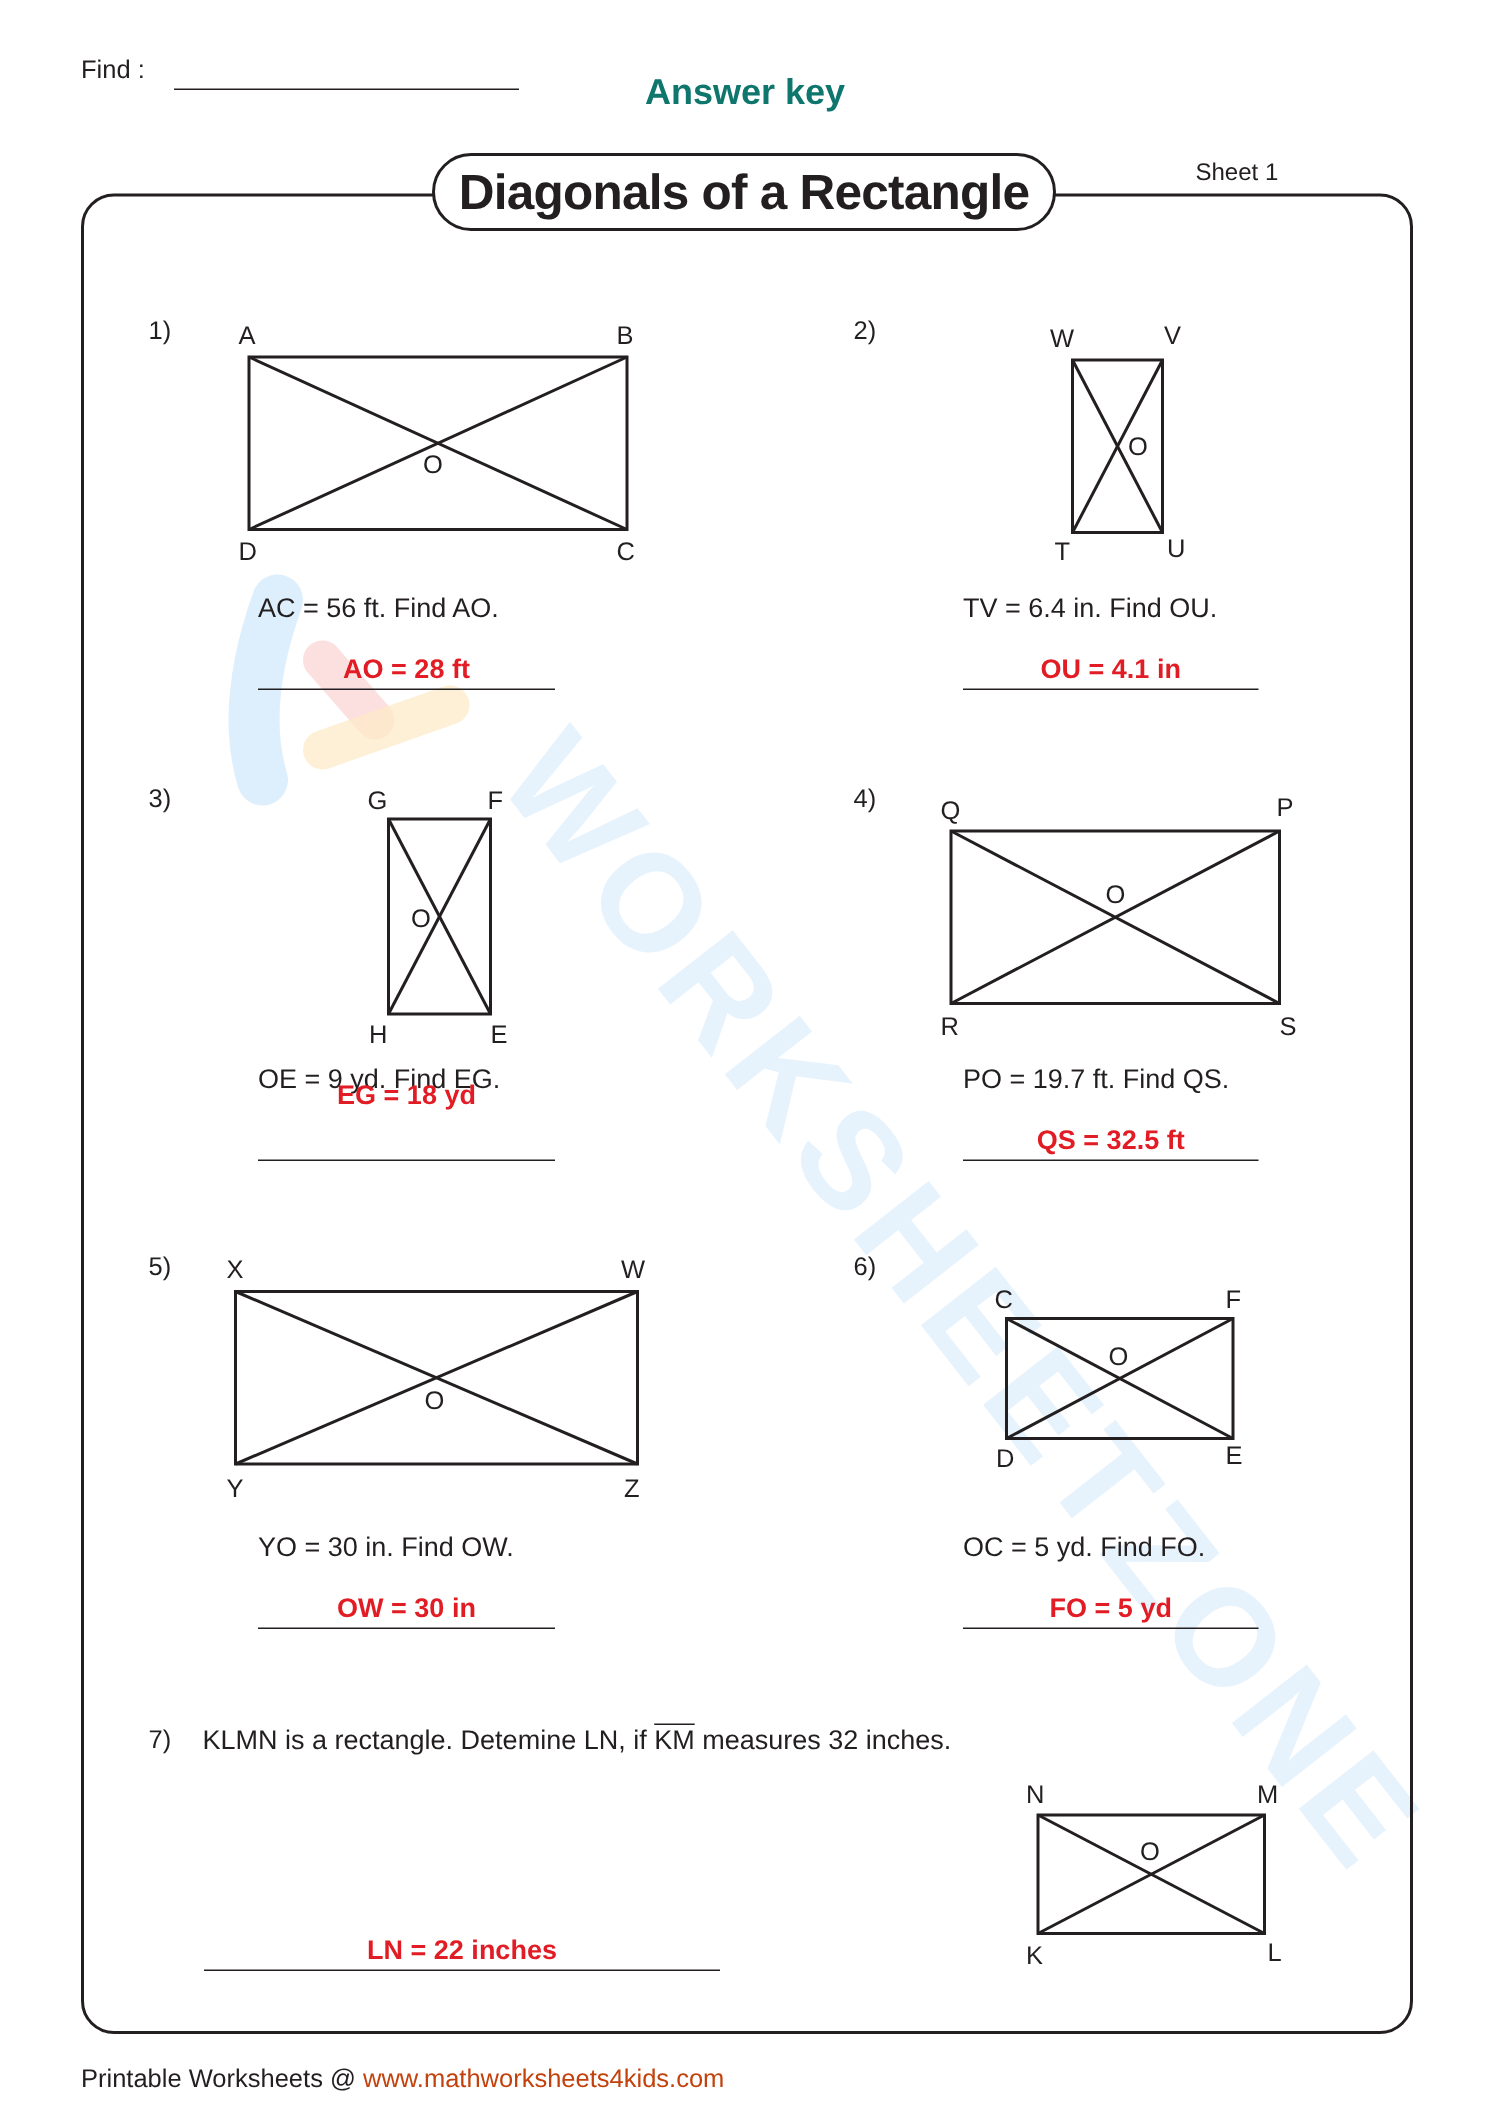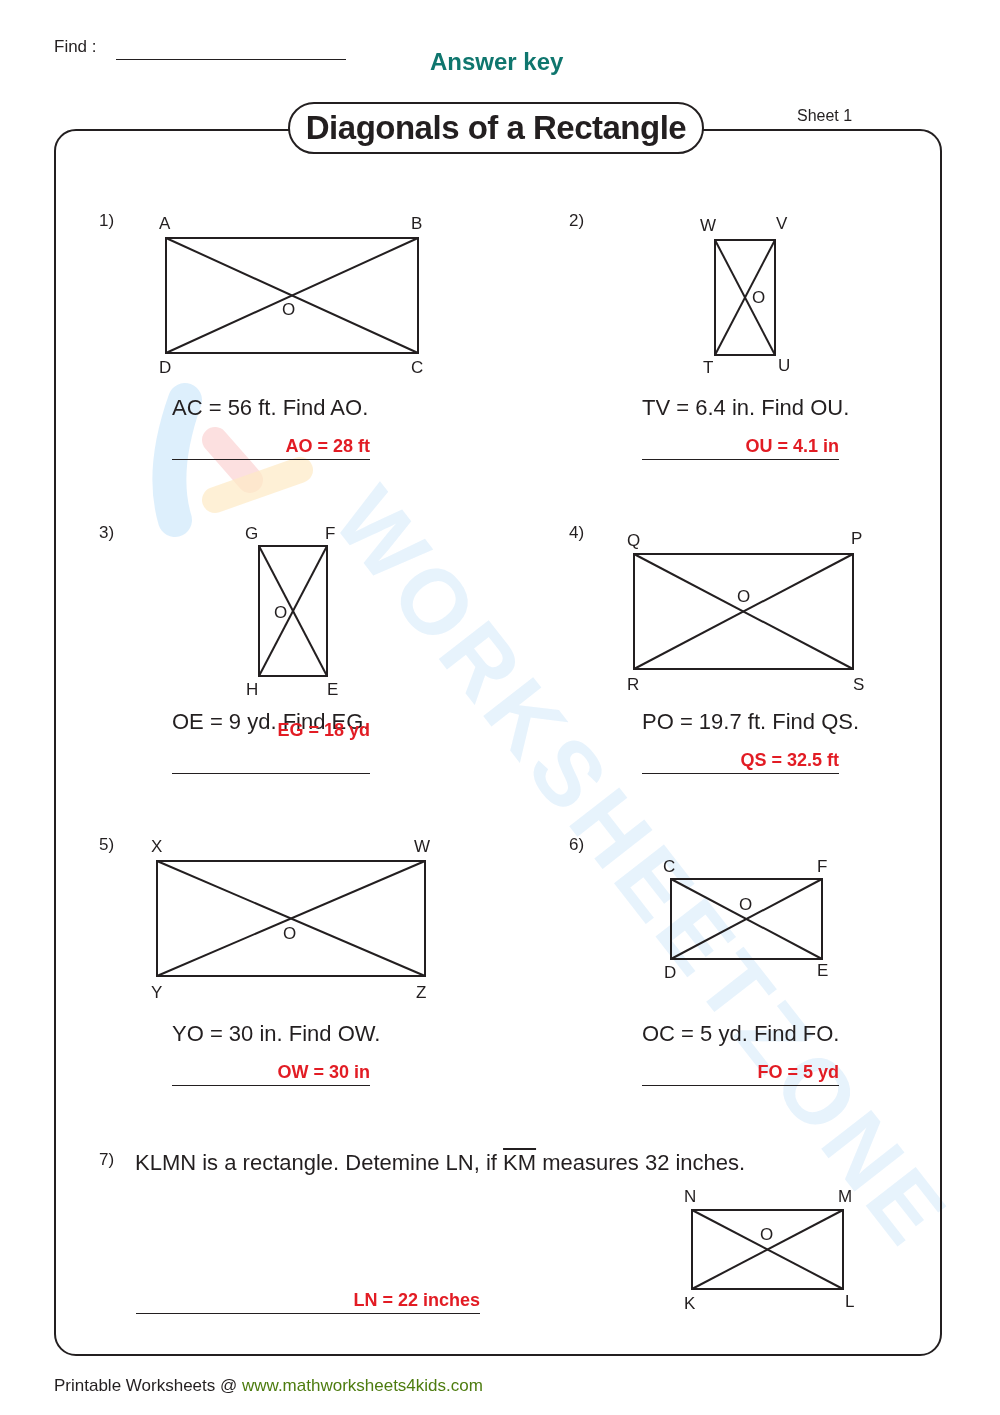--- a/index.html
+++ b/index.html
@@ -12,25 +12,25 @@
   .sheet { left:797px; top:107px; font-size:16px; }
   .frame { left:54px; top:129px; width:888px; height:1227px; border:2px solid #231f20;
            border-radius:22px; box-sizing:border-box; }
   .title-pill { left:288px; top:102px; width:416px; height:52px; border:2px solid #231f20;
                 border-radius:26px; background:#fff; box-sizing:border-box;
                 display:flex; align-items:center; justify-content:center;
                 font-size:33px; font-weight:bold; letter-spacing:-0.5px; }
   .watermark { left:0; top:0; width:1000px; height:1415px; pointer-events:none; }
   .qnum { font-size:17px; }
   .vlabel { font-size:17px; }
-  .prompt { font-size:22px; }
-  .answer { font-size:18px; font-weight:bold; color:#e21c24; text-align:right; }
+  .prompt { font-size:18px; }
+  .answer { font-size:18px; font-weight:bold; color:#e21c24; text-align:center; }
   .ans-line { border-bottom:1.5px solid #231f20; }
   .footer { left:54px; top:1376px; font-size:17px; }
-  .footer .link { color:#4d7c0f; }
+  .footer .link { color:#c2410c; }
   .overline { text-decoration:overline; }
   svg.fig { position:absolute; overflow:visible; }
   svg.fig rect, svg.fig line { stroke:#231f20; fill:none; stroke-width:2; }
 </style>
 </head>
 <body>
 
 <svg class="abs watermark" viewBox="0 0 1000 1415">
   <path d="M185 400 Q160 470 175 520" stroke="#cfe8fb" stroke-width="34" fill="none" stroke-linecap="round" opacity="0.7"></path>
   <path d="M215 440 L250 480" stroke="#fbd3d3" stroke-width="26" fill="none" stroke-linecap="round" opacity="0.7"></path>

